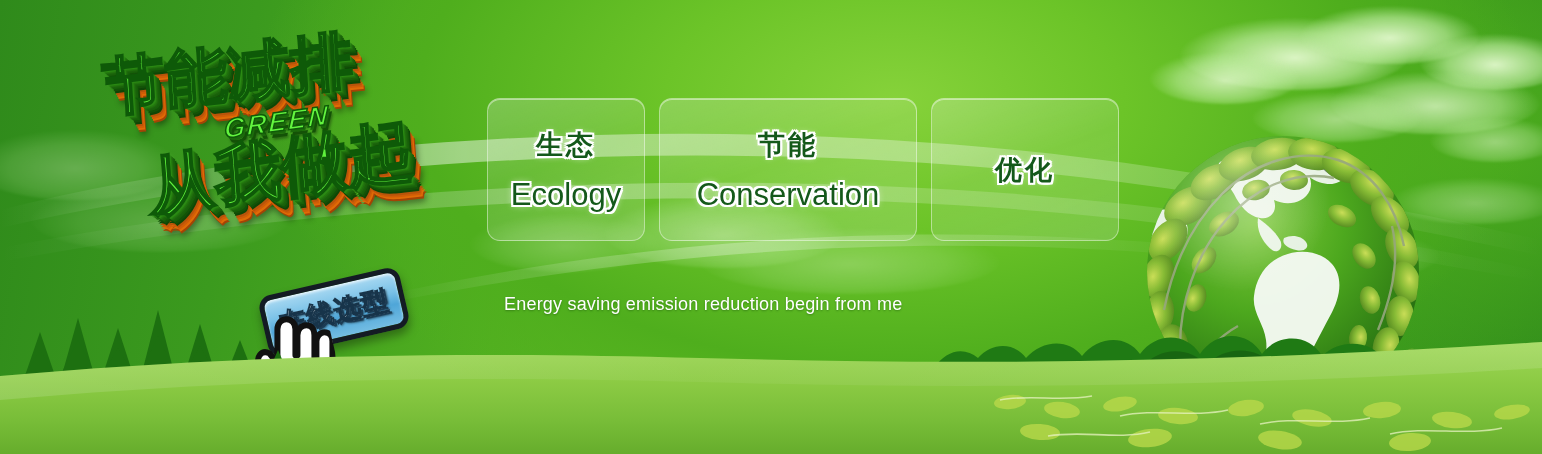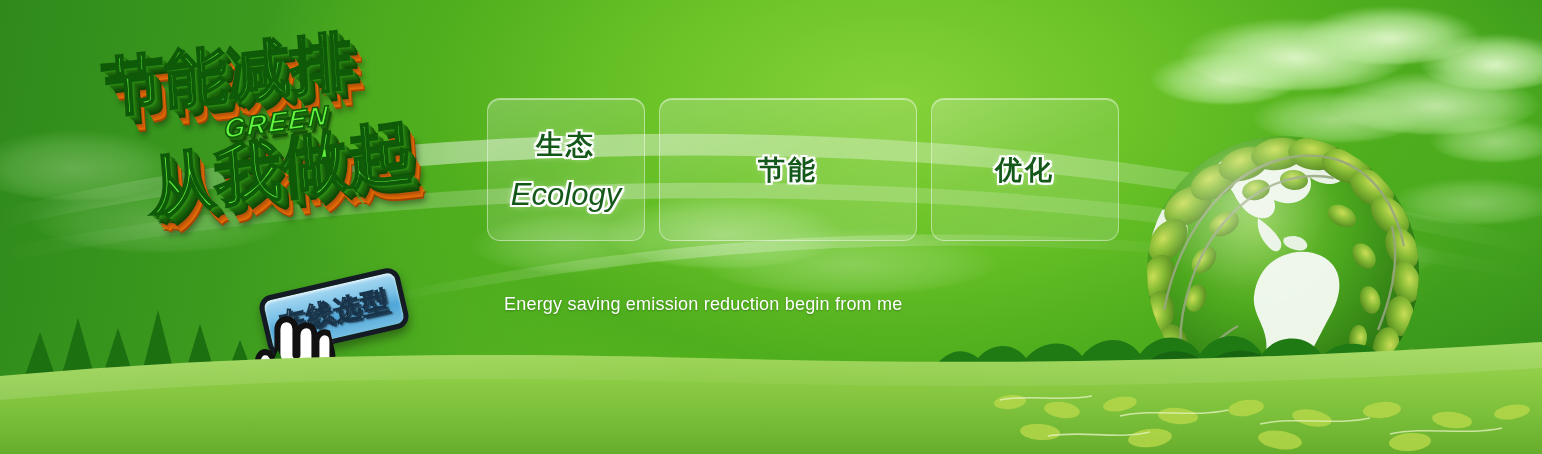--- a/index.html
+++ b/index.html
@@ -94,21 +94,20 @@
       -2px -2px 0 #fff, 2px -2px 0 #fff, -2px 2px 0 #fff, 2px 2px 0 #fff,
       -2px 0 0 #fff, 2px 0 0 #fff, 0 -2px 0 #fff, 0 2px 0 #fff,
       0 0 6px rgba(255,255,255,.9);
   }
   .card-en{
     font-size:31px; color:#14591a; letter-spacing:0px;
     text-shadow:
       -2px -2px 0 #fff, 2px -2px 0 #fff, -2px 2px 0 #fff, 2px 2px 0 #fff,
       -2px 0 0 #fff, 2px 0 0 #fff, 0 -2px 0 #fff, 0 2px 0 #fff,
       0 0 7px rgba(255,255,255,.9);
-    font-style: italic;
   }
 
   #tagline{
     position:absolute; left:504px; top:260px;
     font-size:18px; color:#ffffff; letter-spacing:.2px;
     text-shadow:0 1px 2px rgba(20,70,10,.45);
     white-space:nowrap;
     margin-top:34px;
   }
 
@@ -190,20 +189,21 @@
     </div>
   </div>
 
   <div id="cards">
     <div class="card" id="card-0">
       <div class="card-cn">生态</div>
       <div class="card-en">Ecology</div>
     </div>
     <div class="card" id="card-1">
       <div class="card-cn">节能</div>
+      <div class="card-en">Conservation</div>
     </div>
     <div class="card" id="card-2">
       <div class="card-cn">优化</div>
     </div>
   </div>
 
   <div id="tagline">Energy saving emission reduction begin from me</div>
 
   <div id="globe-wrap">
     <div id="globe-shadow"></div>

